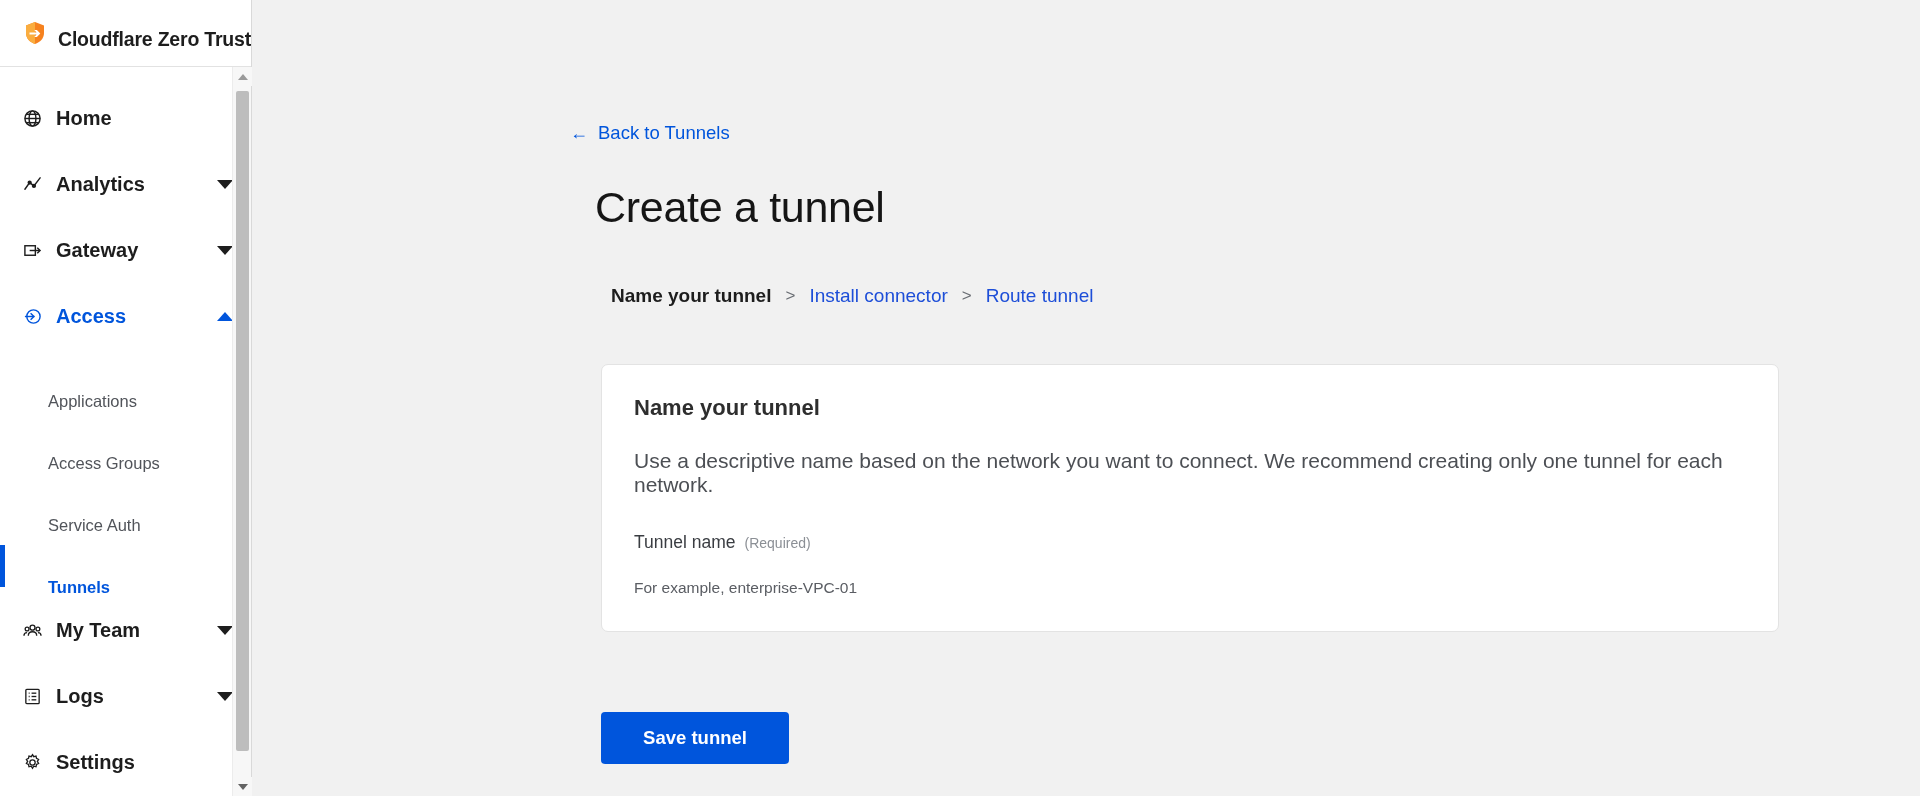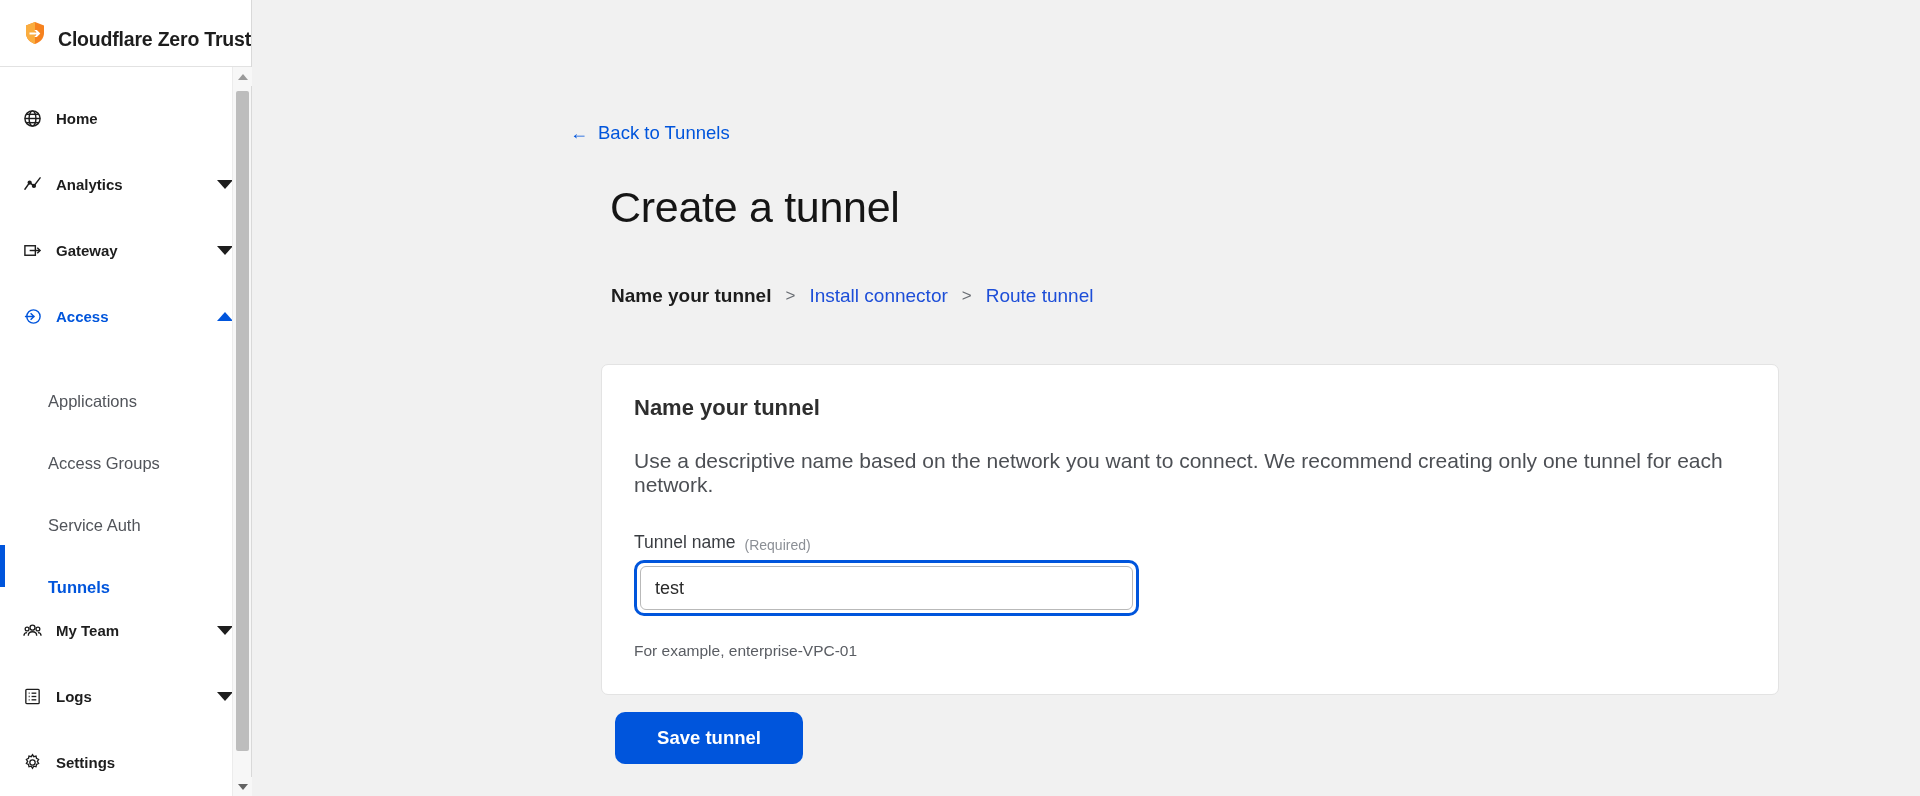--- a/index.html
+++ b/index.html
@@ -57,21 +57,21 @@
     cursor: pointer;
     position: relative;
   }
   .nav-icon {
     width: 20px; height: 20px;
     display: flex; align-items: center; justify-content: center;
     flex: 0 0 20px;
     color: #1d1d1d;
   }
   .nav-label {
-    font-size: 15px;
+    font-size: 20px;
     font-weight: bold;
     color: #1d1d1d;
     white-space: nowrap;
   }
   .nav-item.active .nav-label, .nav-item.active .nav-icon { color: #0055dc; }
   .chev {
     margin-left: auto;
     width: 0; height: 0;
     border-left: 8px solid transparent;
     border-right: 8px solid transparent;
@@ -137,21 +137,21 @@
     display: flex; align-items: center; gap: 10px;
     color: #0055dc;
     font-size: 18.5px;
     text-decoration: none;
     cursor: pointer;
   }
   .back-arrow { font-size: 18px; color: #0055dc; line-height: 1; }
 
   .page-title {
     position: absolute;
-    top: 183px; left: 358px;
+    top: 183px; left: 343px;
     font-size: 43px;
     font-weight: 300;
     color: #151515;
     letter-spacing: -0.3px;
   }
 
   .steps {
     position: absolute;
     top: 285px; left: 359px;
     display: flex; align-items: center; gap: 14px;
@@ -175,21 +175,21 @@
     font-weight: bold;
     color: #2e2e2e;
     margin-bottom: 28px;
   }
   .card-desc {
     font-size: 21px;
     color: #4c4f54;
     margin-bottom: 35px;
   }
   .field-label-row {
-    display: flex; align-items: flex-end; gap: 9px;
+    display: flex; align-items: center; gap: 9px;
     margin-bottom: 7px;
   }
   .field-label { font-size: 17.5px; color: #3a3d42; }
   .field-required { font-size: 14px; color: #8b8f95; }
 
   .input-focus-wrap {
     width: 505px;
     border: 3px solid #0055dc;
     border-radius: 10px;
     padding: 3px;
@@ -208,29 +208,29 @@
     outline: none;
   }
   .helper-text {
     margin-top: 26px;
     font-size: 15.5px;
     color: #5a5d63;
   }
 
   .save-button {
     position: absolute;
-    top: 712px; left: 363px;
+    top: 712px; left: 349px;
     width: 188px; height: 52px;
     background: #0055dc;
     color: #ffffff;
     font-size: 18.5px;
     font-weight: bold;
     font-family: "Liberation Sans", sans-serif;
     border: none;
-    border-radius: 10px;
+    border-radius: 4px;
     cursor: pointer;
   }
 </style>
 </head>
 <body>
 
 <div class="app">
 
   <aside class="sidebar">
 
@@ -381,22 +381,19 @@
 
     <section class="card">
       <h2 class="card-title">Name your tunnel</h2>
       <p class="card-desc">Use a descriptive name based on the network you want to connect. We recommend creating only one tunnel for each network.</p>
 
       <div class="field-label-row">
         <span class="field-label">Tunnel name</span>
         <span class="field-required">(Required)</span>
       </div>
 
-      <div class="input-focus-wrap">
-        <input class="text-input" type="text" value="test" style="">
-      </div>
 
       <div class="helper-text">For example, enterprise-VPC-01</div>
     </section>
 
     <button class="save-button">Save tunnel</button>
   </main>
 </div>
 
 </body></html>

